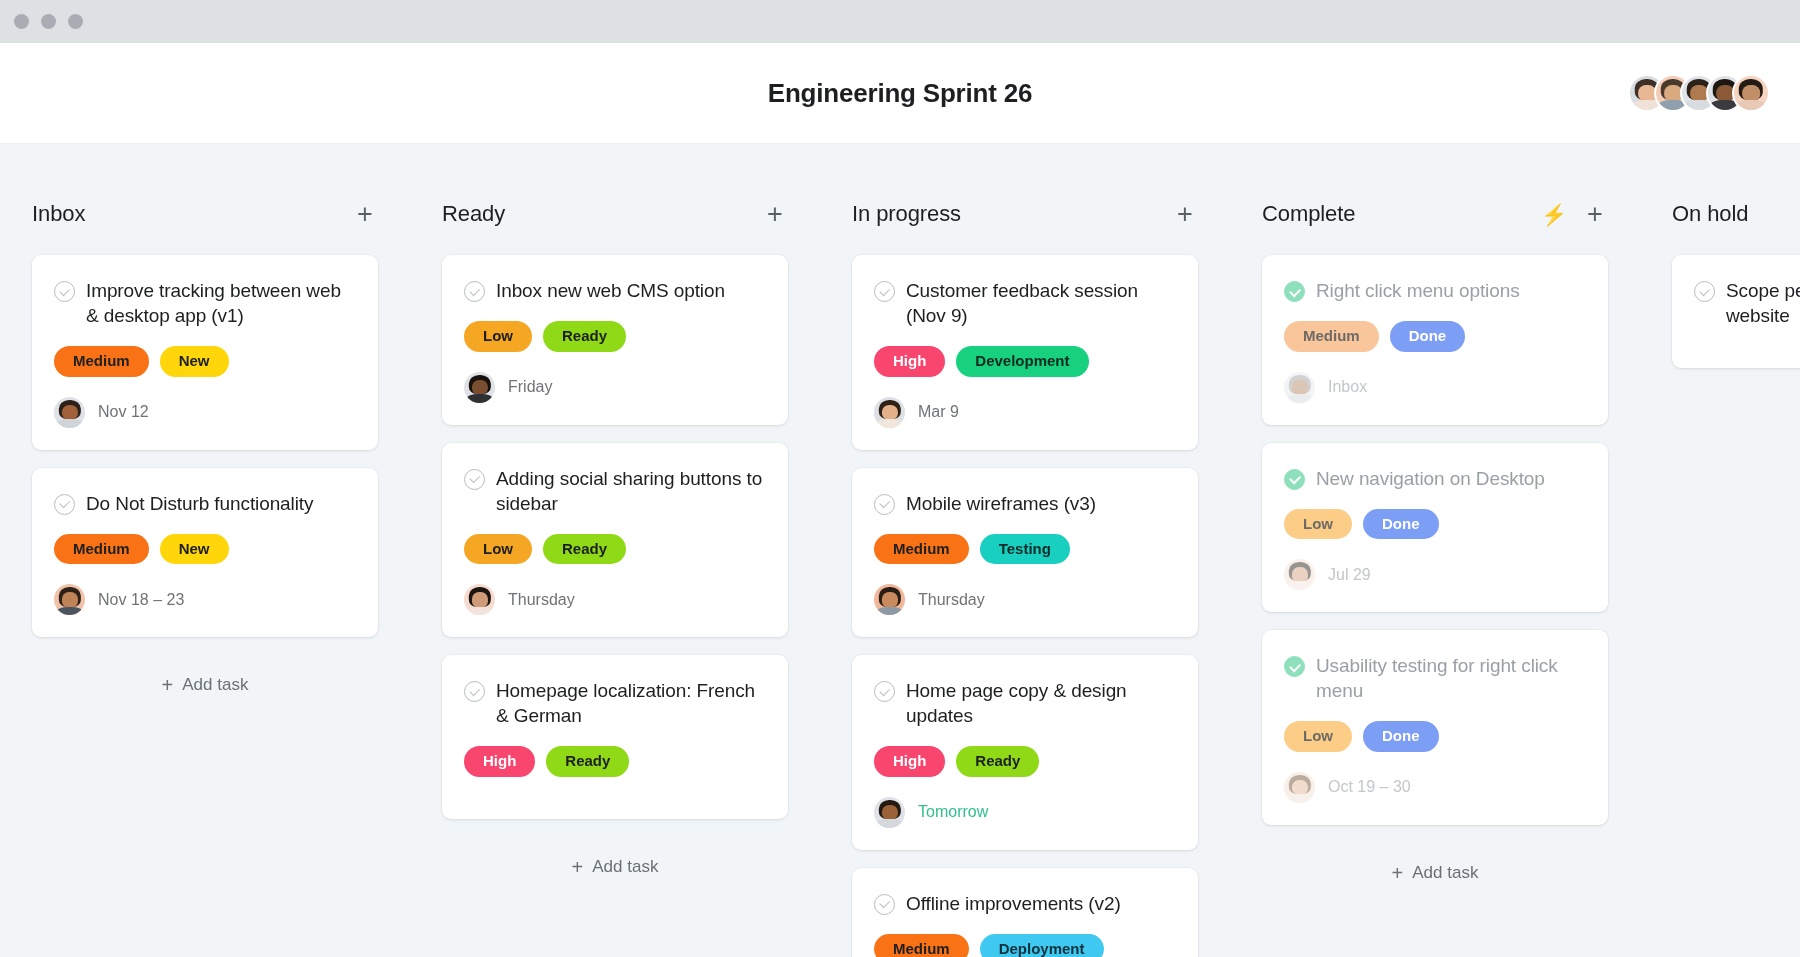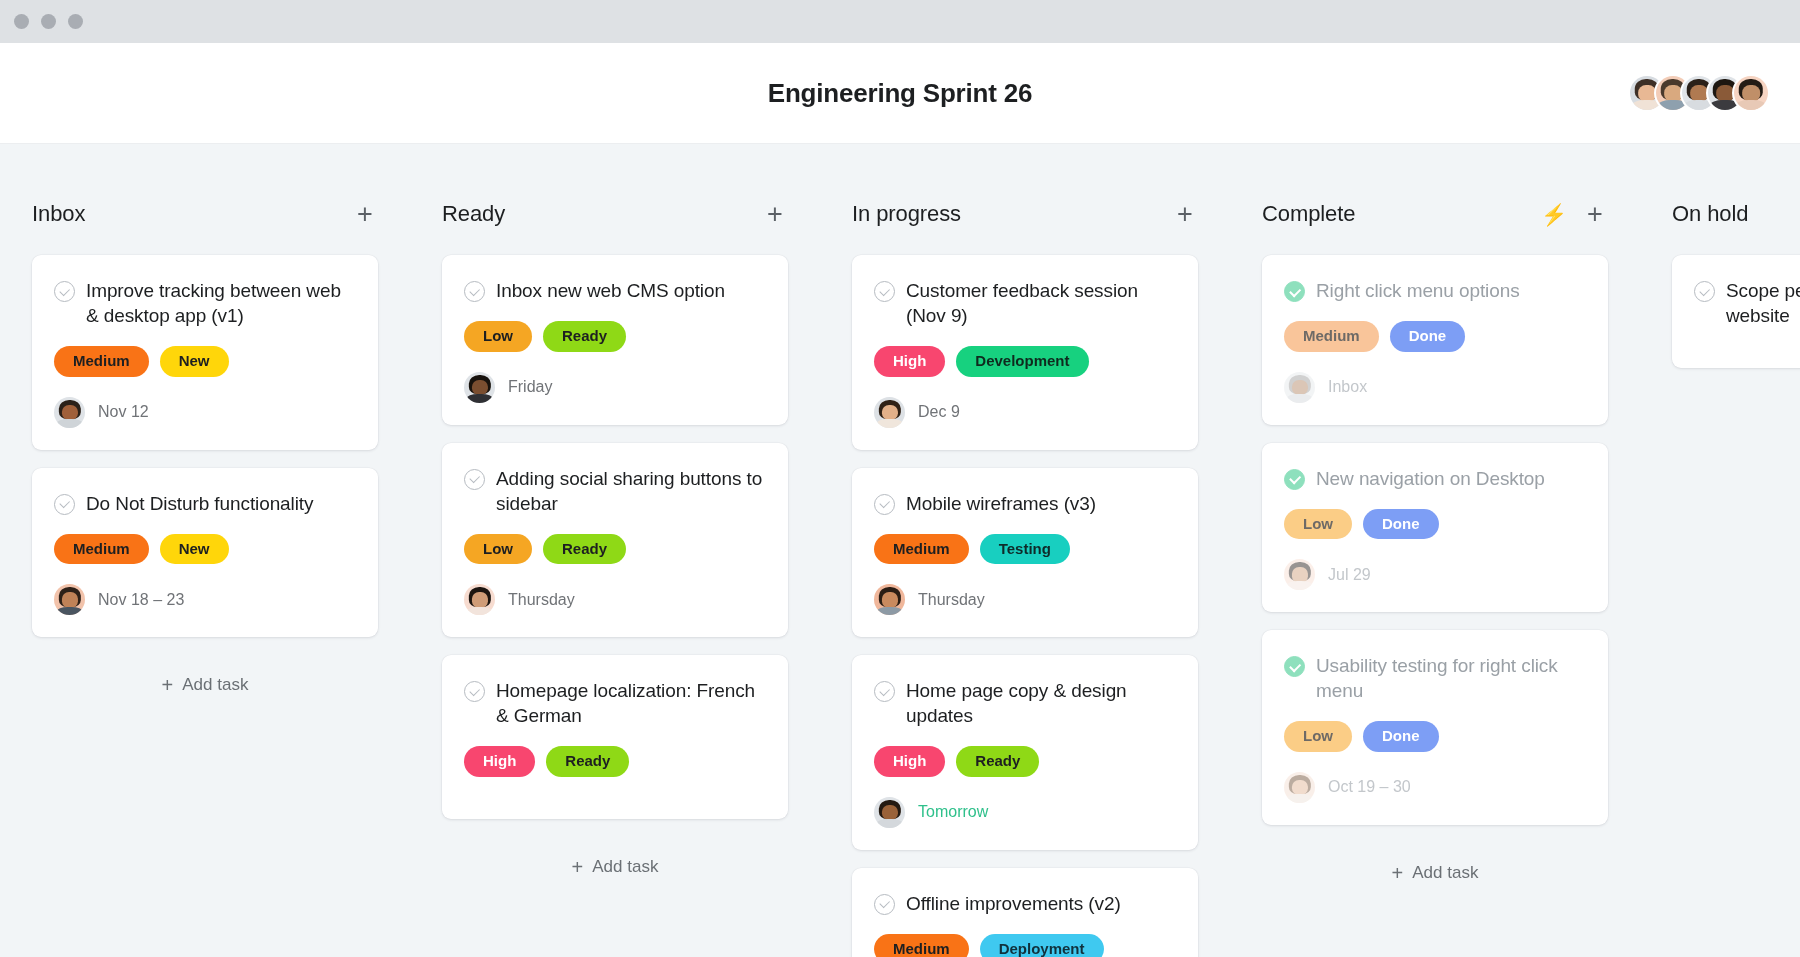--- a/index.html
+++ b/index.html
@@ -403,21 +403,21 @@
             <div class="pills">
               <span class="pill" style="background: rgb(248, 70, 111); color: rgb(255, 255, 255);">High</span>
               <span class="pill" style="background: rgb(23, 209, 127); color: rgb(15, 42, 30);">Development</span>
             </div>
             <div class="meta">
               <div class="av sm" style="background: rgb(221, 225, 229);">
                 <div class="hair" style="background:#2f2116"></div>
                 <div class="face" style="background:#e2b089"></div>
                 <div class="body" style="background:#f0e6dc"></div>
               </div>
-              <span class="meta-date">Dec 9</span>
+              <span class="meta-date">Mar 9</span>
             </div>
           </div>
           <div class="card">
             <div class="card-title-row">
               <div class="check"></div>
               <div class="card-title">Mobile wireframes (v3)</div>
             </div>
             <div class="pills">
               <span class="pill" style="background: rgb(249, 115, 22); color: rgb(29, 31, 33);">Medium</span>
               <span class="pill" style="background: rgb(24, 207, 192); color: rgb(15, 43, 42);">Testing</span>

